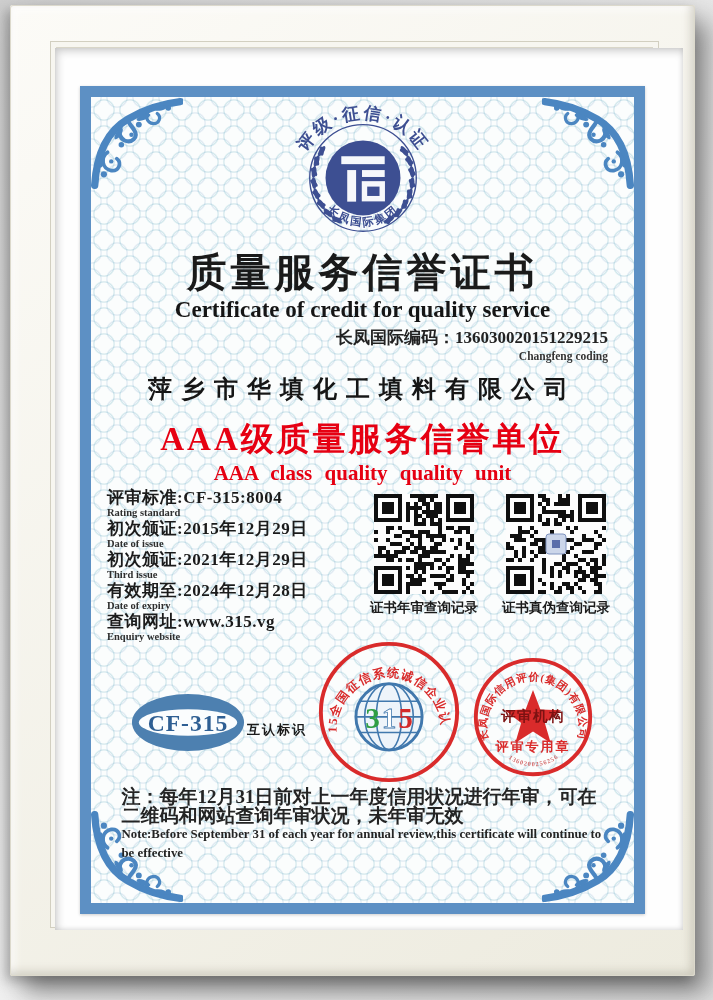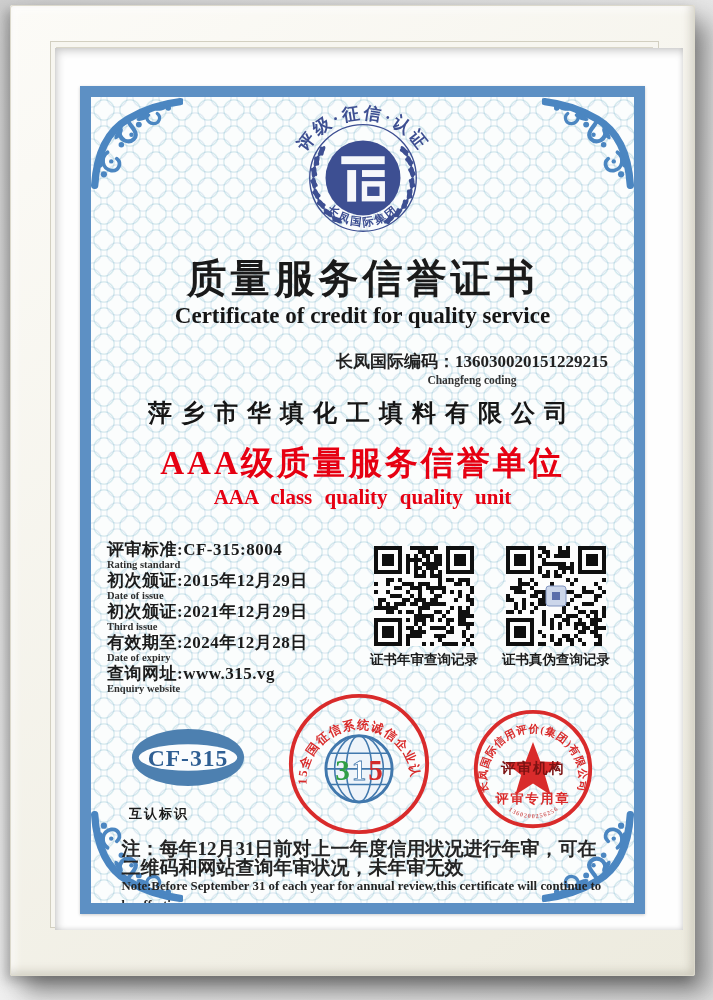--- a/index.html
+++ b/index.html
@@ -30,43 +30,43 @@
       radial-gradient(circle, rgba(135,175,210,0) 9px, rgba(135,175,210,.26) 10px, rgba(135,175,210,0) 11.5px);
     background-size:26px 26px,26px 26px;background-position:0 0,13px 13px;
     display:flex;flex-direction:column;align-items:center}
   .fl{position:absolute;width:92px;height:92px;color:var(--flourish-blue);z-index:1}
   .fl.tl{left:0;top:0}
   .fl.tr{right:0;top:0;transform:scaleX(-1)}
   .fl.bl{left:0;bottom:0;transform:scaleY(-1)}
   .fl.br{right:0;bottom:0;transform:rotate(180deg)}
   .content{position:relative;z-index:2;width:100%;display:flex;flex-direction:column;align-items:center}
   .emblem{margin-top:4px;width:160px;height:148px}
-  .title{margin-top:6px;font-family:"Liberation Sans",sans-serif;font-weight:bold;
+  .title{font-family:"Liberation Sans",sans-serif;font-weight:bold;
     font-size:40px;line-height:46px;letter-spacing:4px;color:#1a1a1a}
   .subtitle{font-weight:bold;font-size:23px;line-height:30px;color:#151515}
-  .coding{margin-top:20px;align-self:flex-start;margin-left:245px;text-align:center}
+  .coding{margin-top:2px;align-self:flex-start;margin-left:245px;text-align:right}
   .coding-cn{font-weight:bold;font-size:17px;line-height:22px;color:#222}
   .coding-en{font-weight:bold;font-size:11.5px;line-height:14px;color:#333}
   .company{margin-top:8px;font-family:Liberation Mono, monospace;font-weight:bold;
     font-size:24px;line-height:40px;letter-spacing:9px;color:#161616;white-space:nowrap}
   .award-cn{margin-top:7px;font-weight:bold;font-size:33px;line-height:42px;
     letter-spacing:3px;color:var(--award-red)}
   .award-en{font-weight:bold;font-size:21px;line-height:26px;word-spacing:7px;color:var(--award-red)}
-  .main-row{margin-top:28px;width:100%;display:flex;padding:0 24px 0 16px}
+  .main-row{margin-top:0;width:100%;display:flex;padding:0 24px 0 16px}
   .details{flex:1;padding-top:2px}
   .detail{margin-bottom:1px}
   .detail-cn{font-weight:bold;font-size:17px;line-height:19px;color:#1b1b1b;letter-spacing:.5px}
   .detail-en{font-weight:bold;font-size:10.5px;line-height:11px;color:#2e2e2e}
   .qr-area{display:flex;gap:24px;padding-top:8px}
   .qr-block{display:flex;flex-direction:column;align-items:center}
   .qr{width:100px;height:100px}
   .qr-label{margin-top:5px;font-weight:bold;font-size:13.5px;color:#1b1b1b}
   .seals-row{width:100%;display:flex;align-items:center;justify-content:space-between;
     padding:0 38px;margin-top:2px}
-  .cf-block{display:flex;flex-direction:column;align-items:flex-start;margin-top:14px}
+  .cf-block{display:flex;flex-direction:row;align-items:center;margin-top:14px}
   .cf-label{margin-top:16px;font-weight:bold;font-size:13px;color:#1b1b1b;letter-spacing:2px}
   .note{margin-top:2px;width:482px;color:#242424}
   .note-cn{font-weight:bold;font-size:19px;line-height:19px}
   .note-en{font-weight:bold;font-size:12.8px;line-height:19px}
   svg text{font-family:"Liberation Serif",serif}
 </style>
 </head>
 <body>
 
 <svg width="0" height="0" style="position:absolute">

